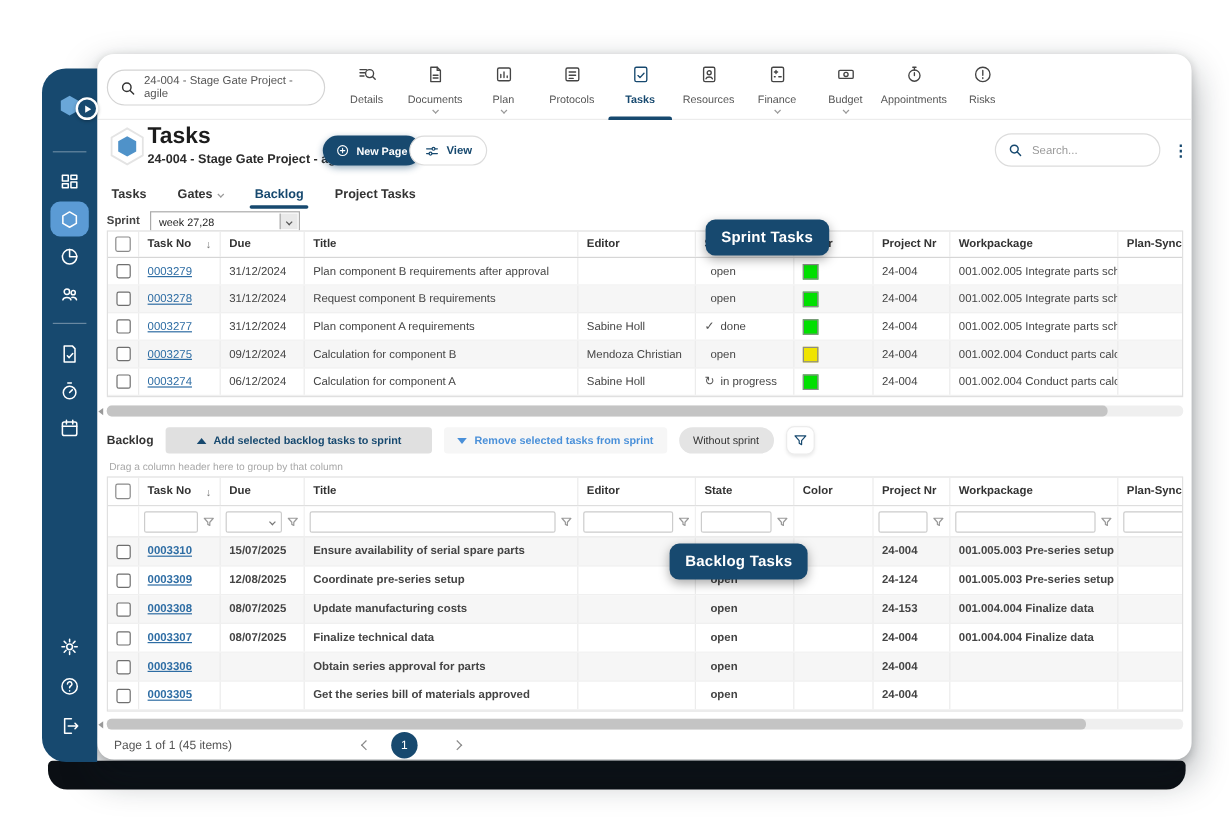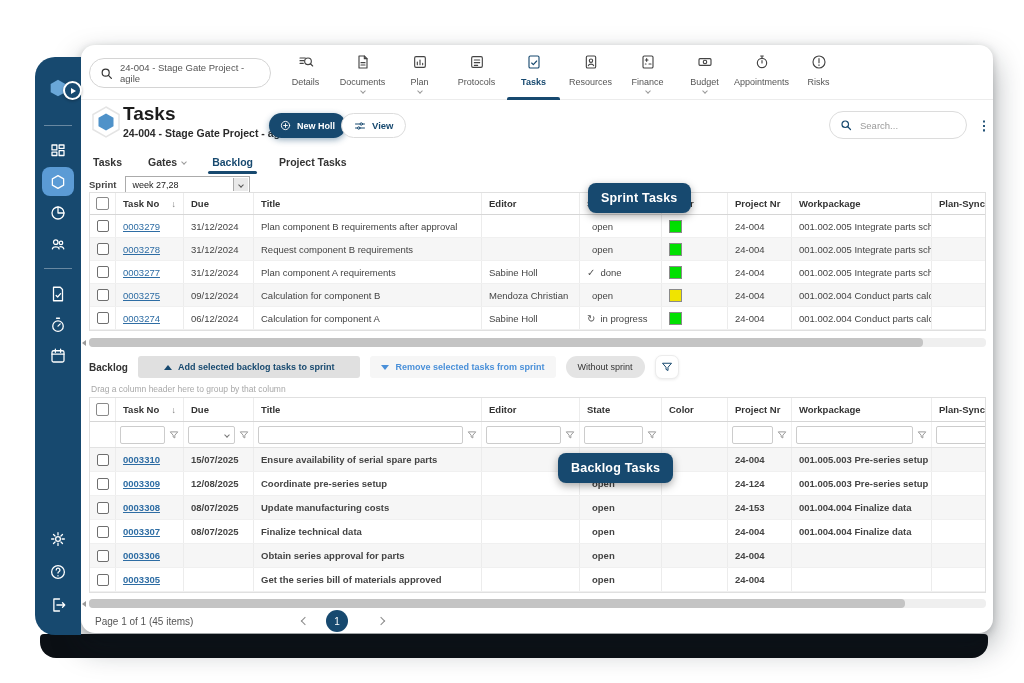--- a/index.html
+++ b/index.html
@@ -342,21 +342,21 @@
           <polygon points="17,8.5 24.5,12.8 24.5,21.2 17,25.5 9.5,21.2 9.5,12.8" fill="#4f92c9"></polygon>
         </svg>
     </div>
     <div class="page-title">Tasks</div>
     <div class="page-subtitle">24-004 - Stage Gate Project - agile</div>
     <button class="btn-new">
       <svg viewBox="0 0 24 24" fill="none" stroke="currentColor" stroke-width="2" stroke-linecap="round">
           <circle cx="12" cy="12" r="9"></circle>
           <path d="M12 8v8M8 12h8"></path>
         </svg>
-      <span>New Holl</span>
+      <span>New Page</span>
     </button>
     <button class="btn-view">
       <svg viewBox="0 0 24 24" fill="none" stroke="currentColor" stroke-width="2" stroke-linecap="round">
           <path d="M3 8h9M17 8h4M3 16h4M12 16h9"></path>
           <circle cx="14.5" cy="8" r="2.4"></circle>
           <circle cx="9.5" cy="16" r="2.4"></circle>
         </svg>
       <span>View</span>
     </button>
     <div class="hdr-search">

